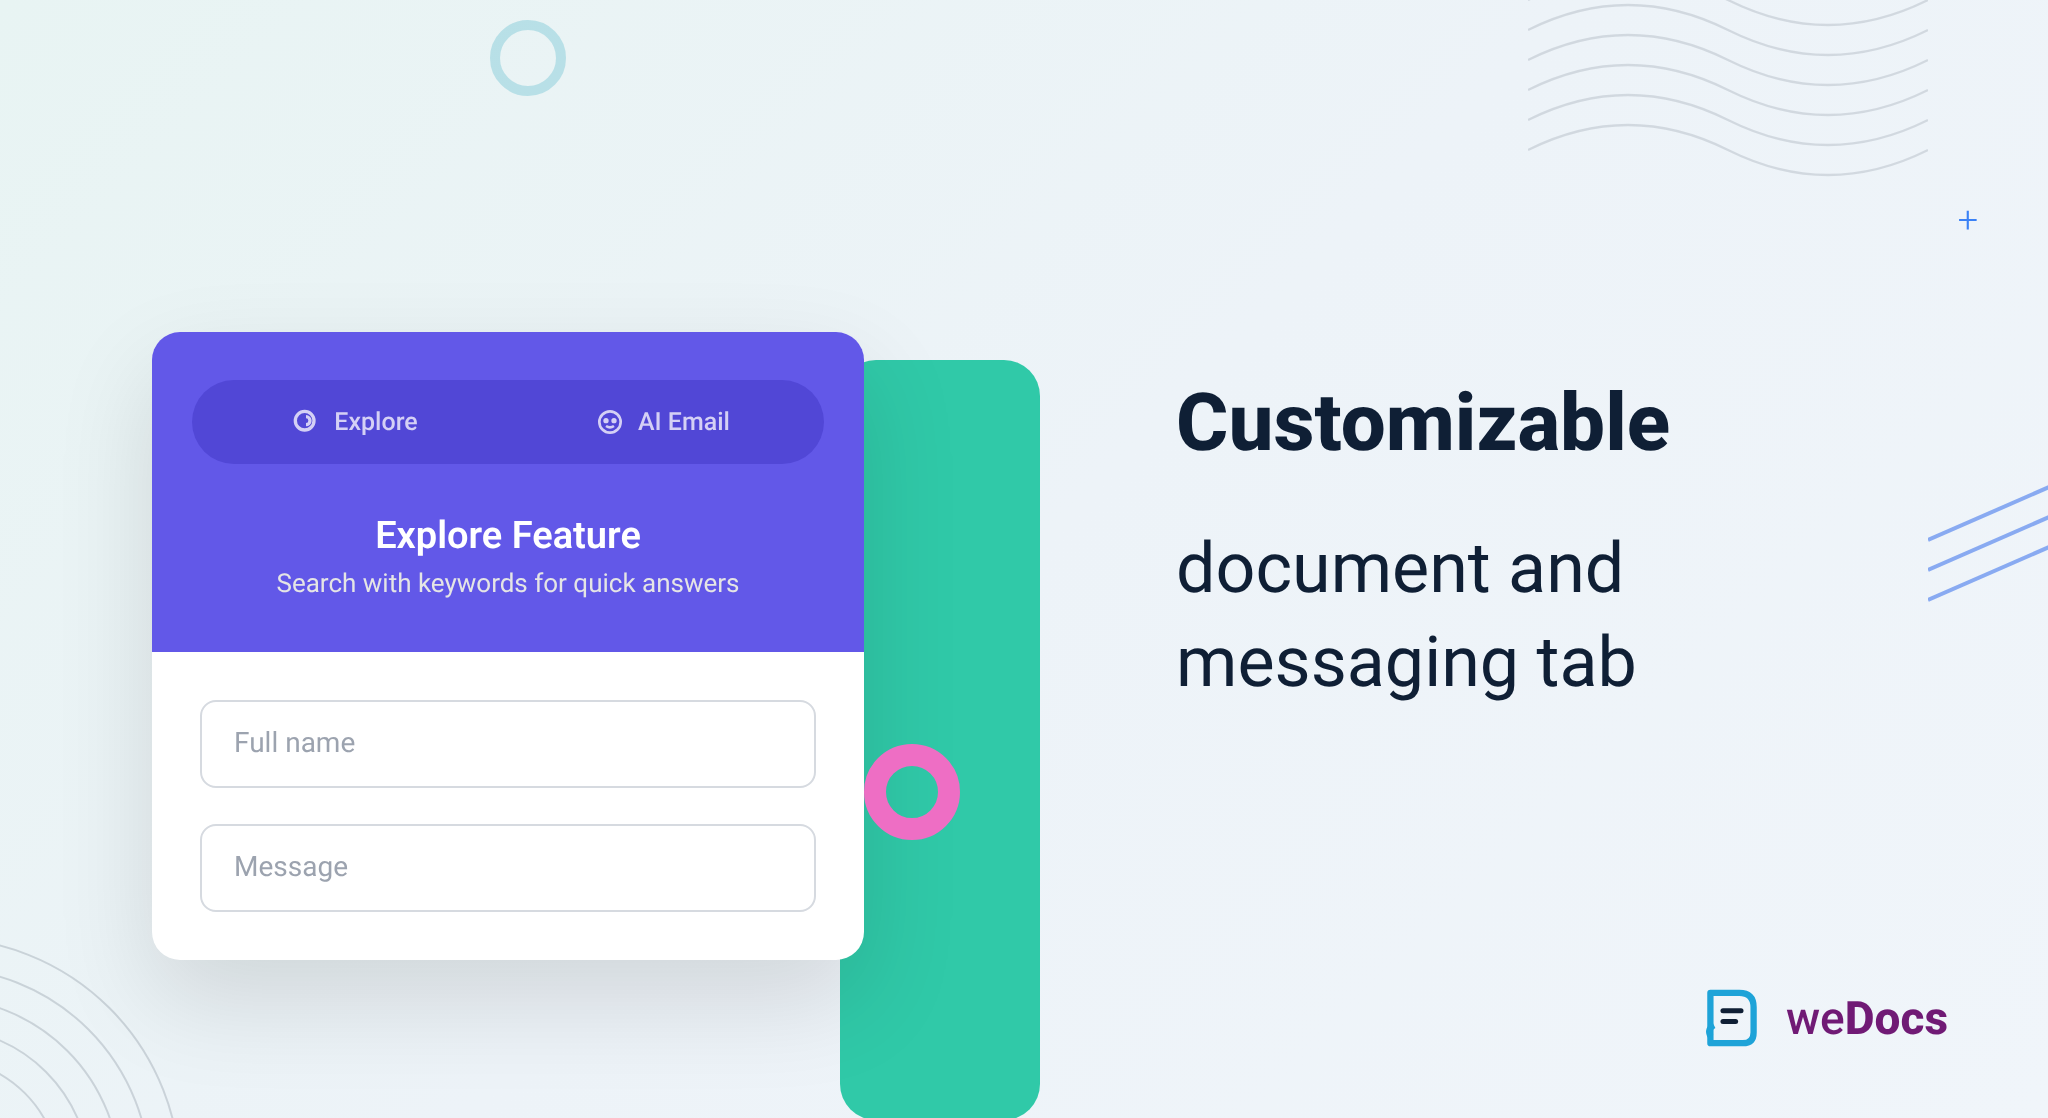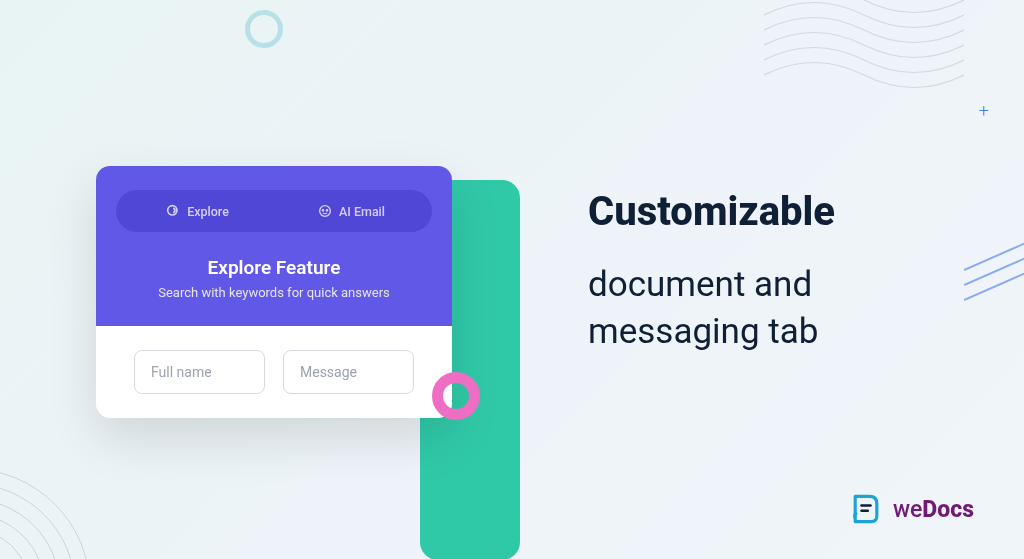--- a/index.html
+++ b/index.html
@@ -89,21 +89,21 @@
       left: 420px;
       width: 100px;
       height: 380px;
       background: #30c9a8;
       border-radius: 18px;
       z-index: 1;
     }
     .widget-card {
       position: absolute;
       top: 166px;
-      left: 96px;
+      left: 76px;
       width: 356px;
       background: white;
       border-radius: 14px;
       overflow: hidden;
       box-shadow: 0 20px 50px rgba(0,0,0,0.12);
       z-index: 2;
     }
     .widget-header {
       background: #6258e8;
       padding: 24px 20px 26px;
@@ -145,23 +145,23 @@
       font-size: 19px;
       font-weight: 600;
       margin-bottom: 6px;
     }
     .widget-subtitle {
       color: #e5e5e5;
       font-size: 13px;
       font-weight: 400;
     }
     .widget-body {
-      padding: 24px 38px;
+      padding: 24px 24px;
       display: flex;
-      flex-direction: row;
+      flex-direction: column;
       gap: 18px;
     }
     .input-field {
       width: 100%;
       padding: 13px 16px;
       border: 1px solid #d6dae0;
       border-radius: 8px;
       font-size: 14px;
       color: #6b7280;
       font-family: inherit;

